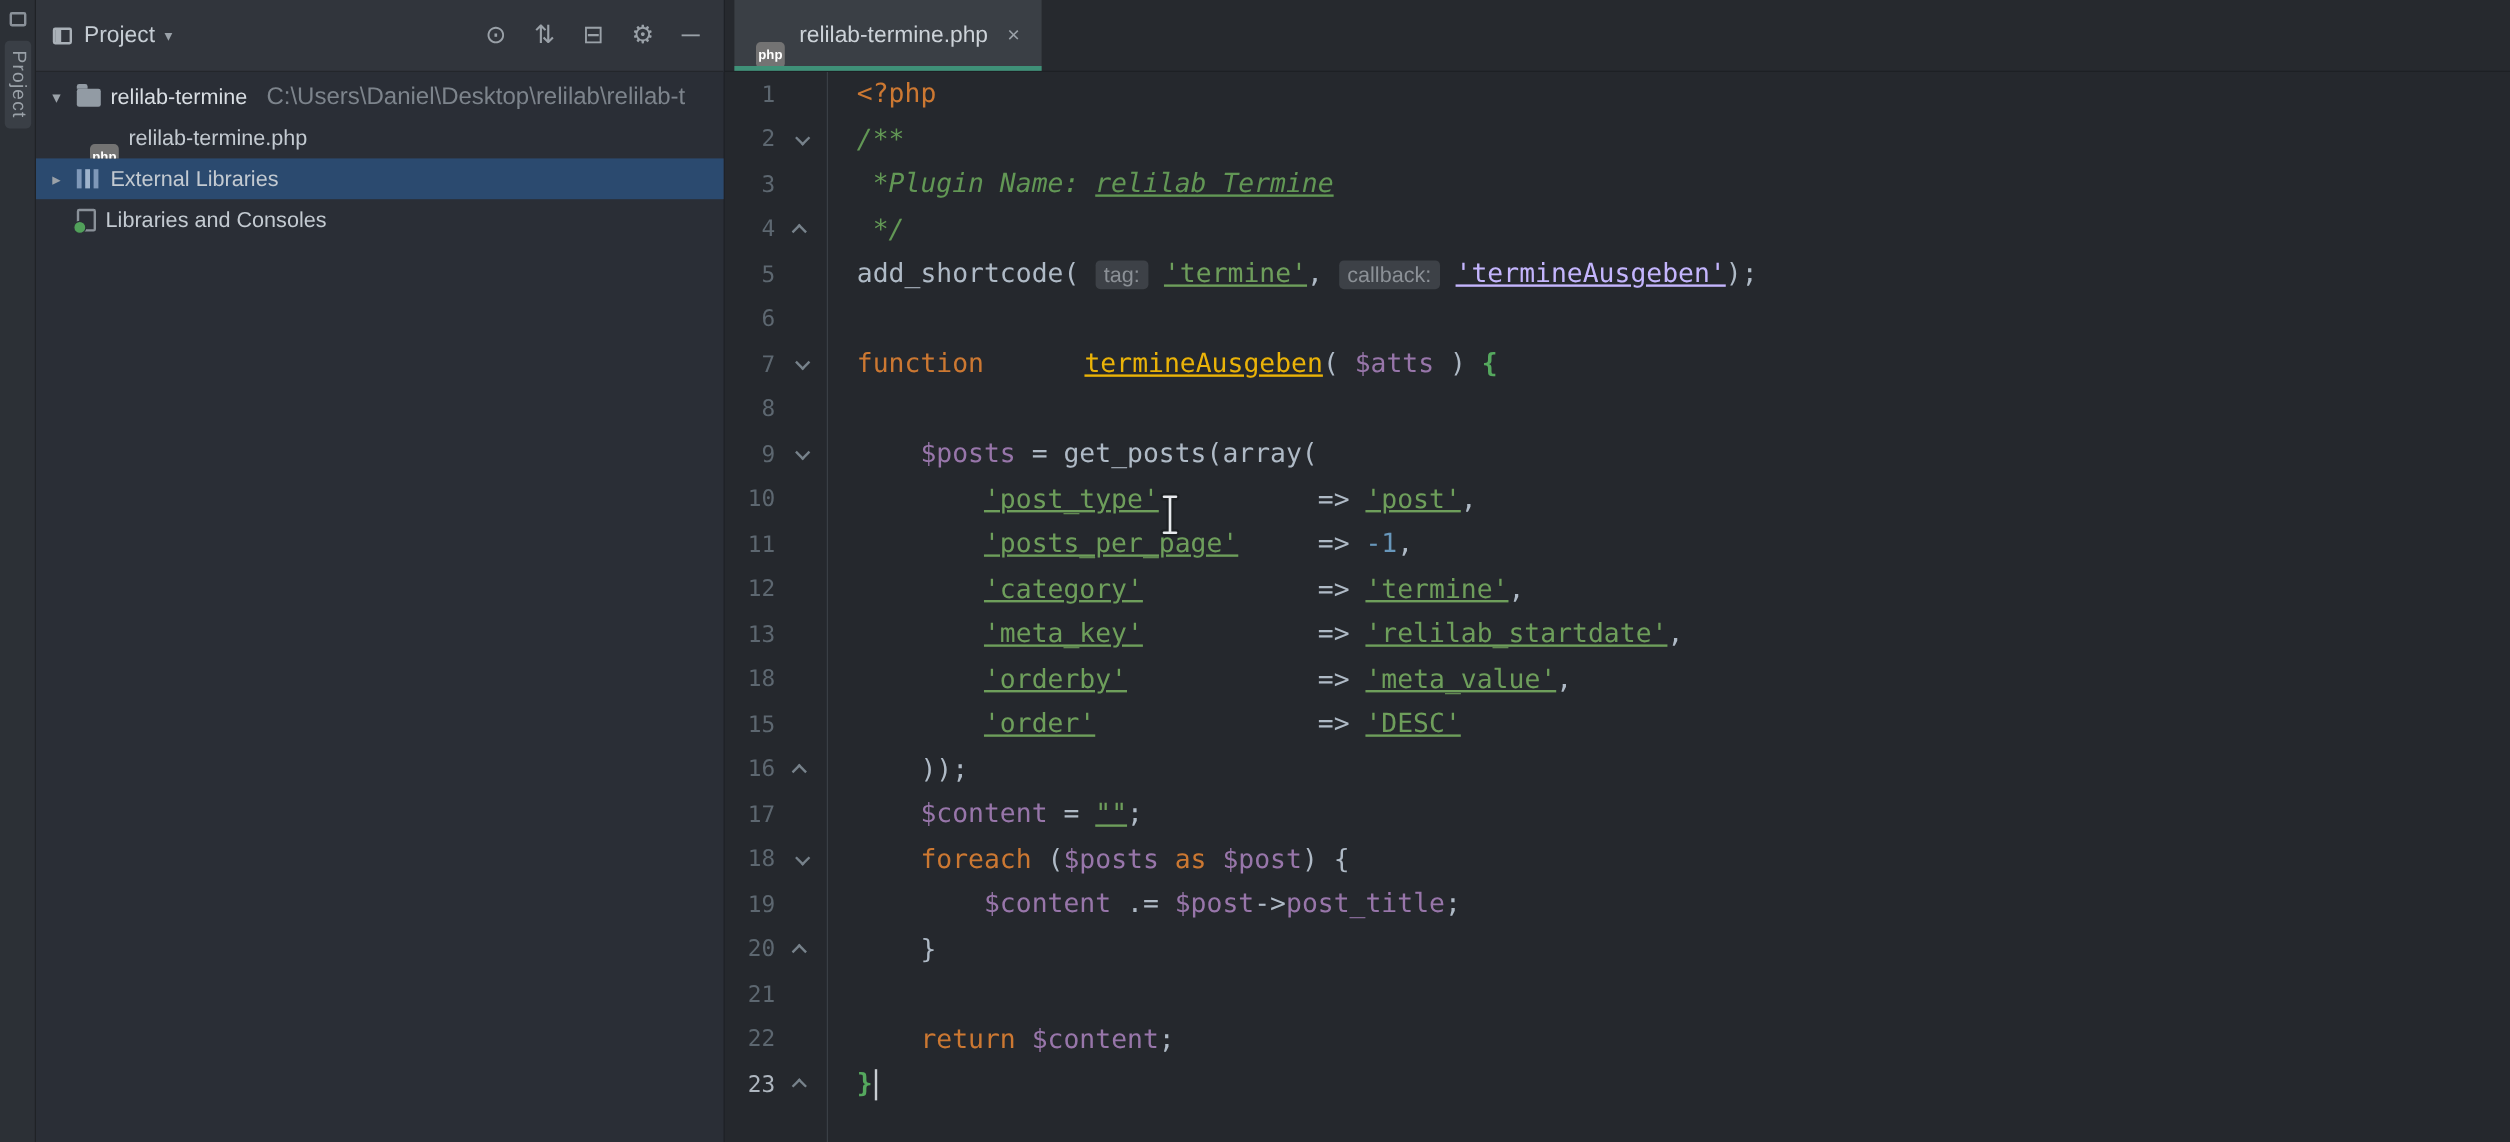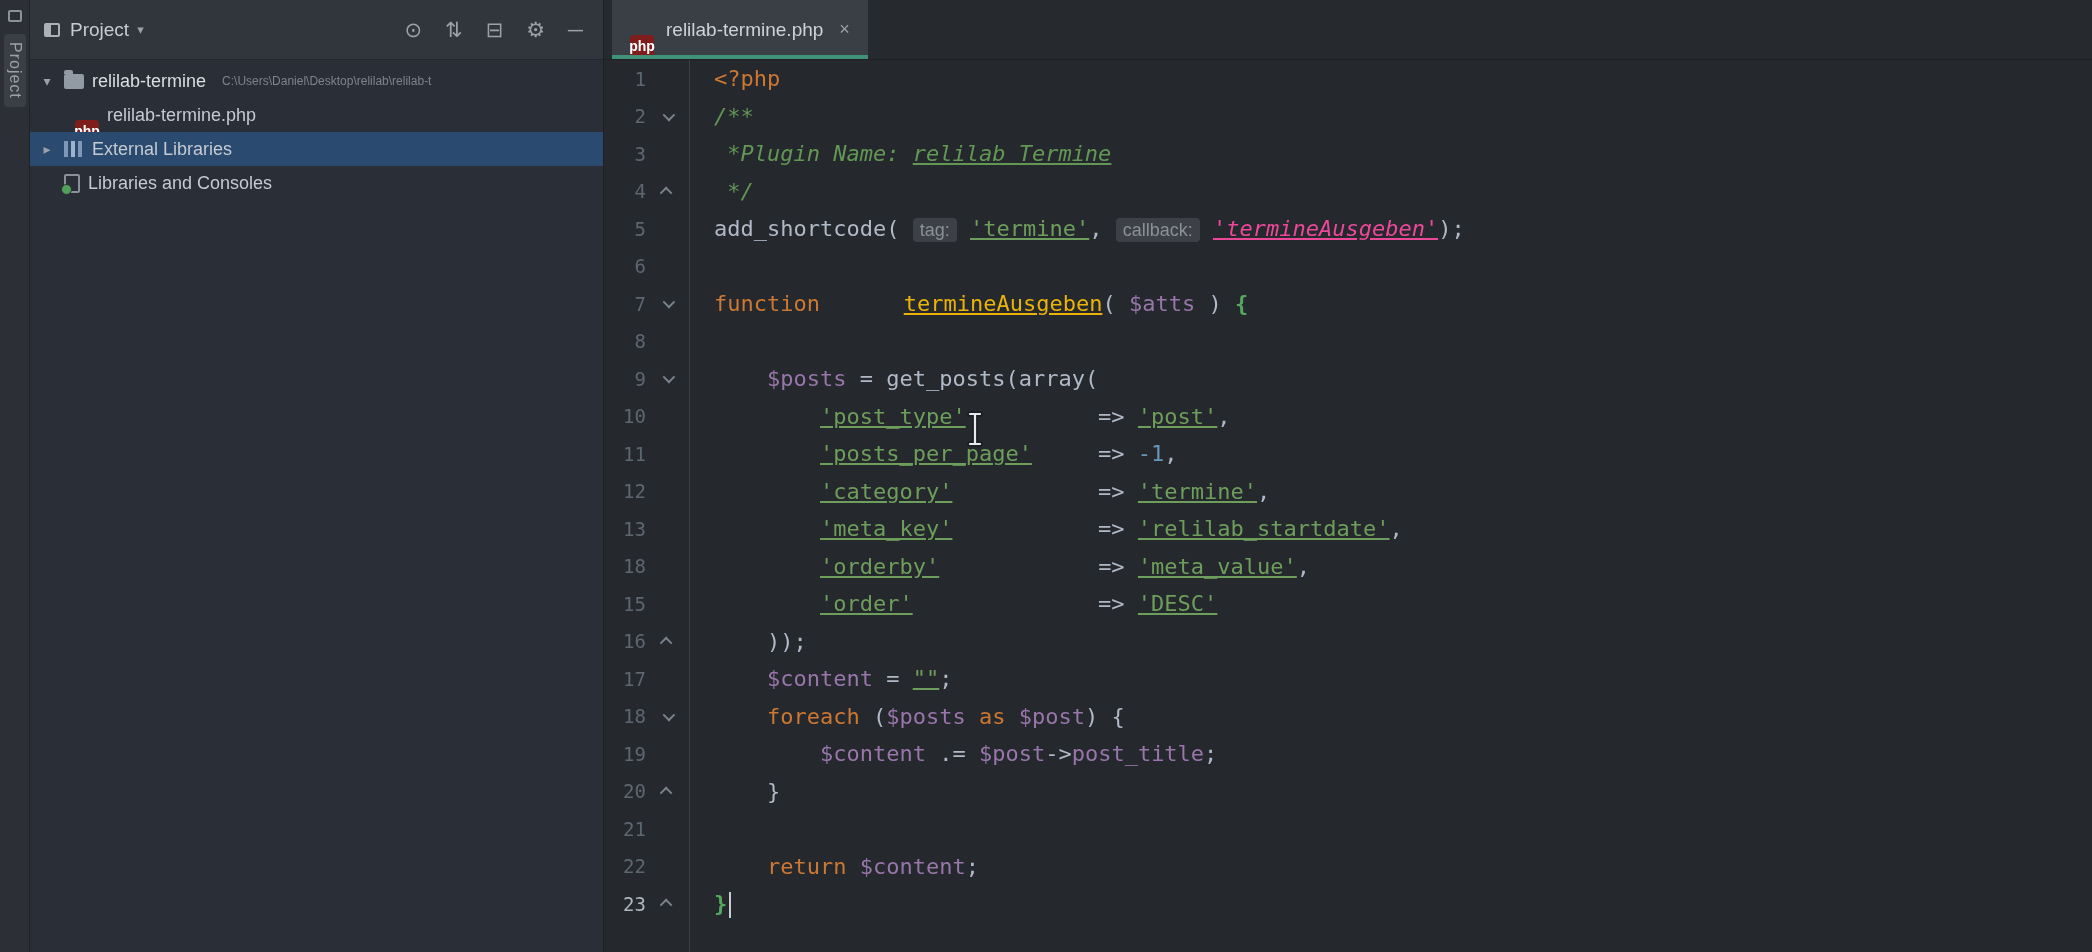--- a/index.html
+++ b/index.html
@@ -27,26 +27,26 @@
               color:#9aa1a8; font-size:21px; padding-right:6px; }
   .sb-tools span { cursor:default; }
 
   .tree { padding-top:4px; font-size:18px; color:#c3cad1; }
   .tree-row { height:34px; display:flex; align-items:center; gap:8px;
               padding-left:8px; white-space:nowrap; overflow:hidden; }
   .tree-row.selected { background:#2b4a6f; }
   .chev { width:18px; flex:0 0 18px; text-align:center; color:#9aa1a8; font-size:14px; }
   .indent-1 { padding-left:45px; }
   .root-label { font-weight:normal; color:#d9dee3; }
-  .root-path { color:#7d848c; margin-left:8px; font-size:12px; }
+  .root-path { color:#7d848c; margin-left:8px; font-size:20px; }
   .folder-icon { width:20px; height:15px; background:#929ba4; border-radius:2px; position:relative; flex:0 0 20px; }
   .folder-icon::before { content:""; position:absolute; top:-4px; left:0; width:9px; height:4px;
                          background:#929ba4; border-radius:2px 2px 0 0; }
-  .php-badge { width:24px; height:22px; flex:0 0 24px; background:#7f1d1d; color:#fff;
-               border-radius:4px; font-size:14px; display:flex; align-items:center;
+  .php-badge { width:24px; height:22px; flex:0 0 24px; background:#737373; color:#fff;
+               border-radius:4px; font-size:11px; display:flex; align-items:center;
                justify-content:center; font-weight:bold;margin-top:32px; }
   .lib-icon { display:flex; gap:3px; align-items:flex-end; flex:0 0 20px; }
   .lib-icon i { display:block; width:4px; background:#7f98b8; }
   .lib-icon i:nth-child(1){height:16px;} .lib-icon i:nth-child(2){height:16px;background:#9fb4cc;}
   .lib-icon i:nth-child(3){height:16px;}
   .scratch-icon { width:16px; height:19px; flex:0 0 16px; border:2px solid #8a9199;
                   border-radius:2px; position:relative; background:#2a2e36; }
   .scratch-icon::after { content:""; position:absolute; left:-5px; bottom:-4px; width:9px; height:9px;
                          background:#51a05a; border-radius:50%; border:1px solid #2a2e36; }
 
@@ -70,21 +70,21 @@
   .fold-chev.open  { transform:rotate(45deg) translateY(-2px); }
   .fold-chev.close { transform:rotate(-135deg) translateY(-2px); }
 
   .code { flex:1; font-family:"DejaVu Sans Mono", monospace; font-size:22px; color:#afbac6;
           padding-left:24px; white-space:pre; overflow:hidden; }
   .code-line { height:37.5px; line-height:37.5px; }
   .tok-kw    { color:#cc7832; }
   .tok-cmt   { color:#629755; font-style:italic; }
   .tok-cmtU  { color:#629755; font-style:italic; text-decoration:underline; }
   .tok-str   { color:#6e9e5b;text-decoration:underline; }
-  .tok-strU  { color:#ec4899; text-decoration:underline;font-style:italic; }
+  .tok-strU  { color:#c4b5fd; text-decoration:underline; }
   .tok-fnU   { color:#eab308; text-decoration:underline;margin-left:44px; }
   .tok-var   { color:#9876aa; }
   .tok-num   { color:#6897bb; }
   .tok-def   { color:#afbac6; }
   .tok-brace { color:#55a85e; font-weight:bold; }
   .tok-hint  { color:#8b9096; background:#3d4147; border-radius:4px; padding:2px 7px;
                font-size:18px; font-family:"Liberation Sans", sans-serif; }
   .caret { display:inline-block; width:2px; height:26px; background:#c8cdd2;
            vertical-align:middle; margin-left:2px; }
 

